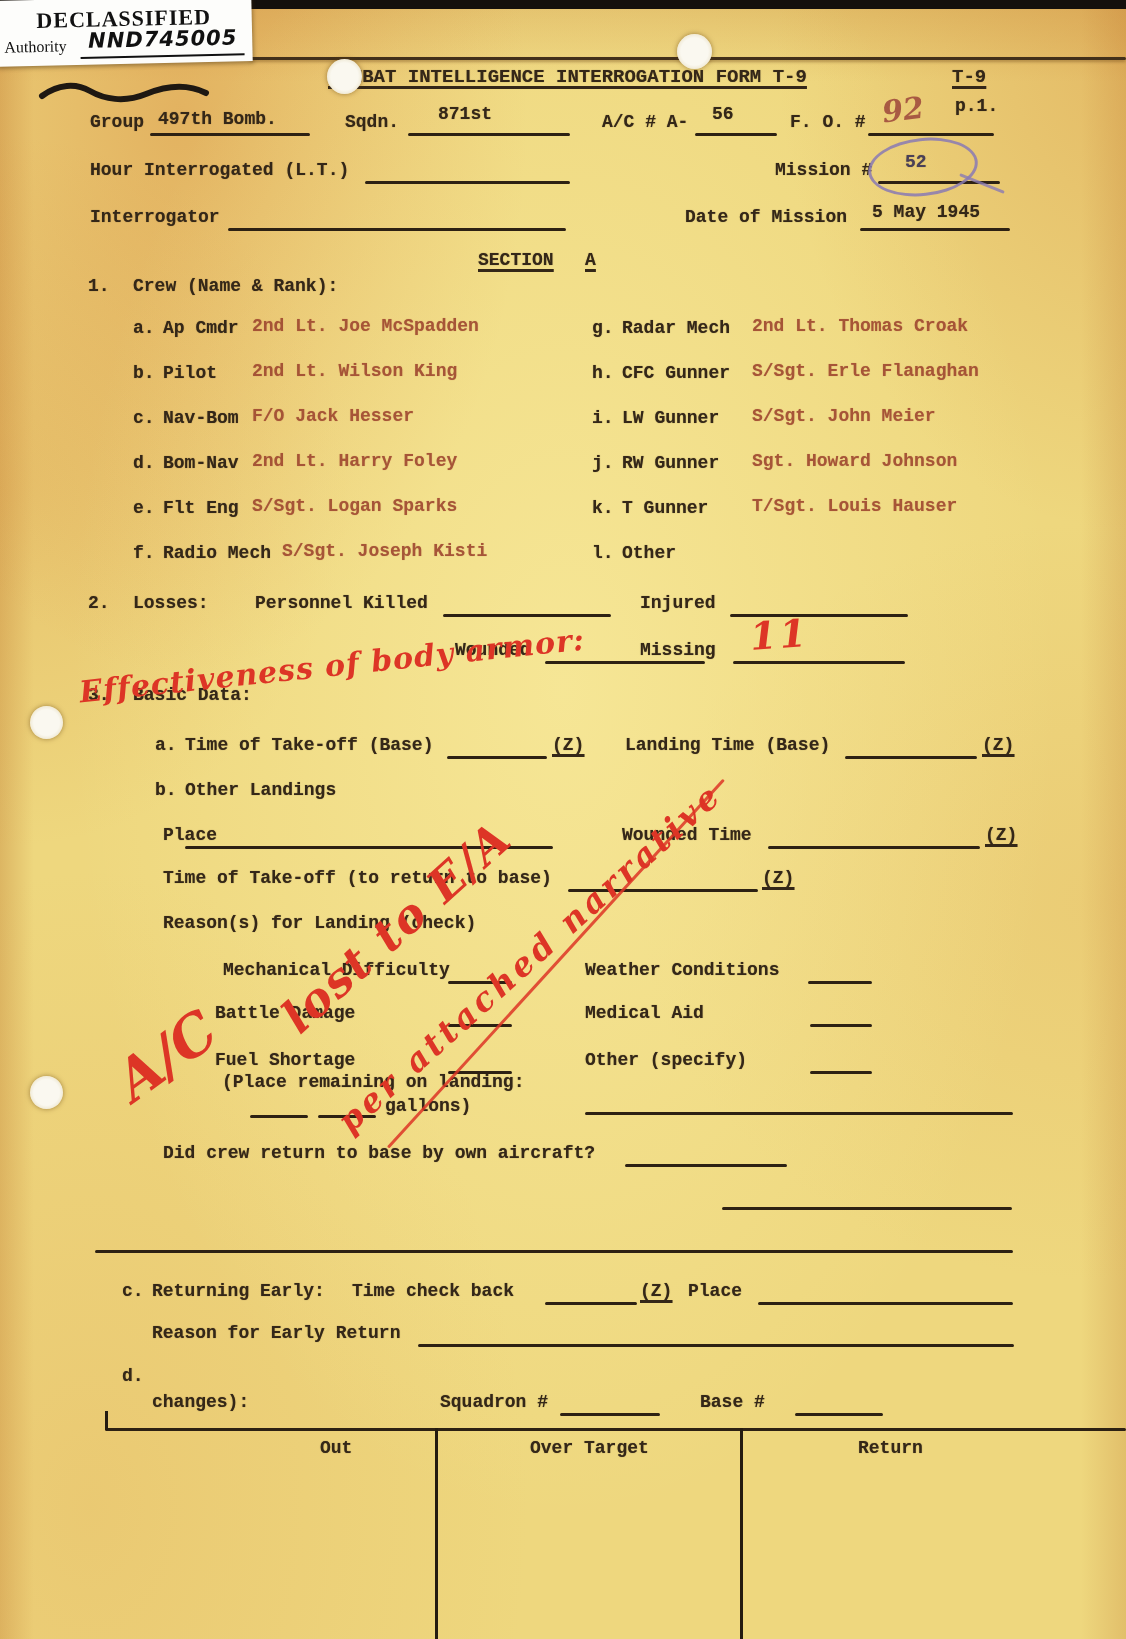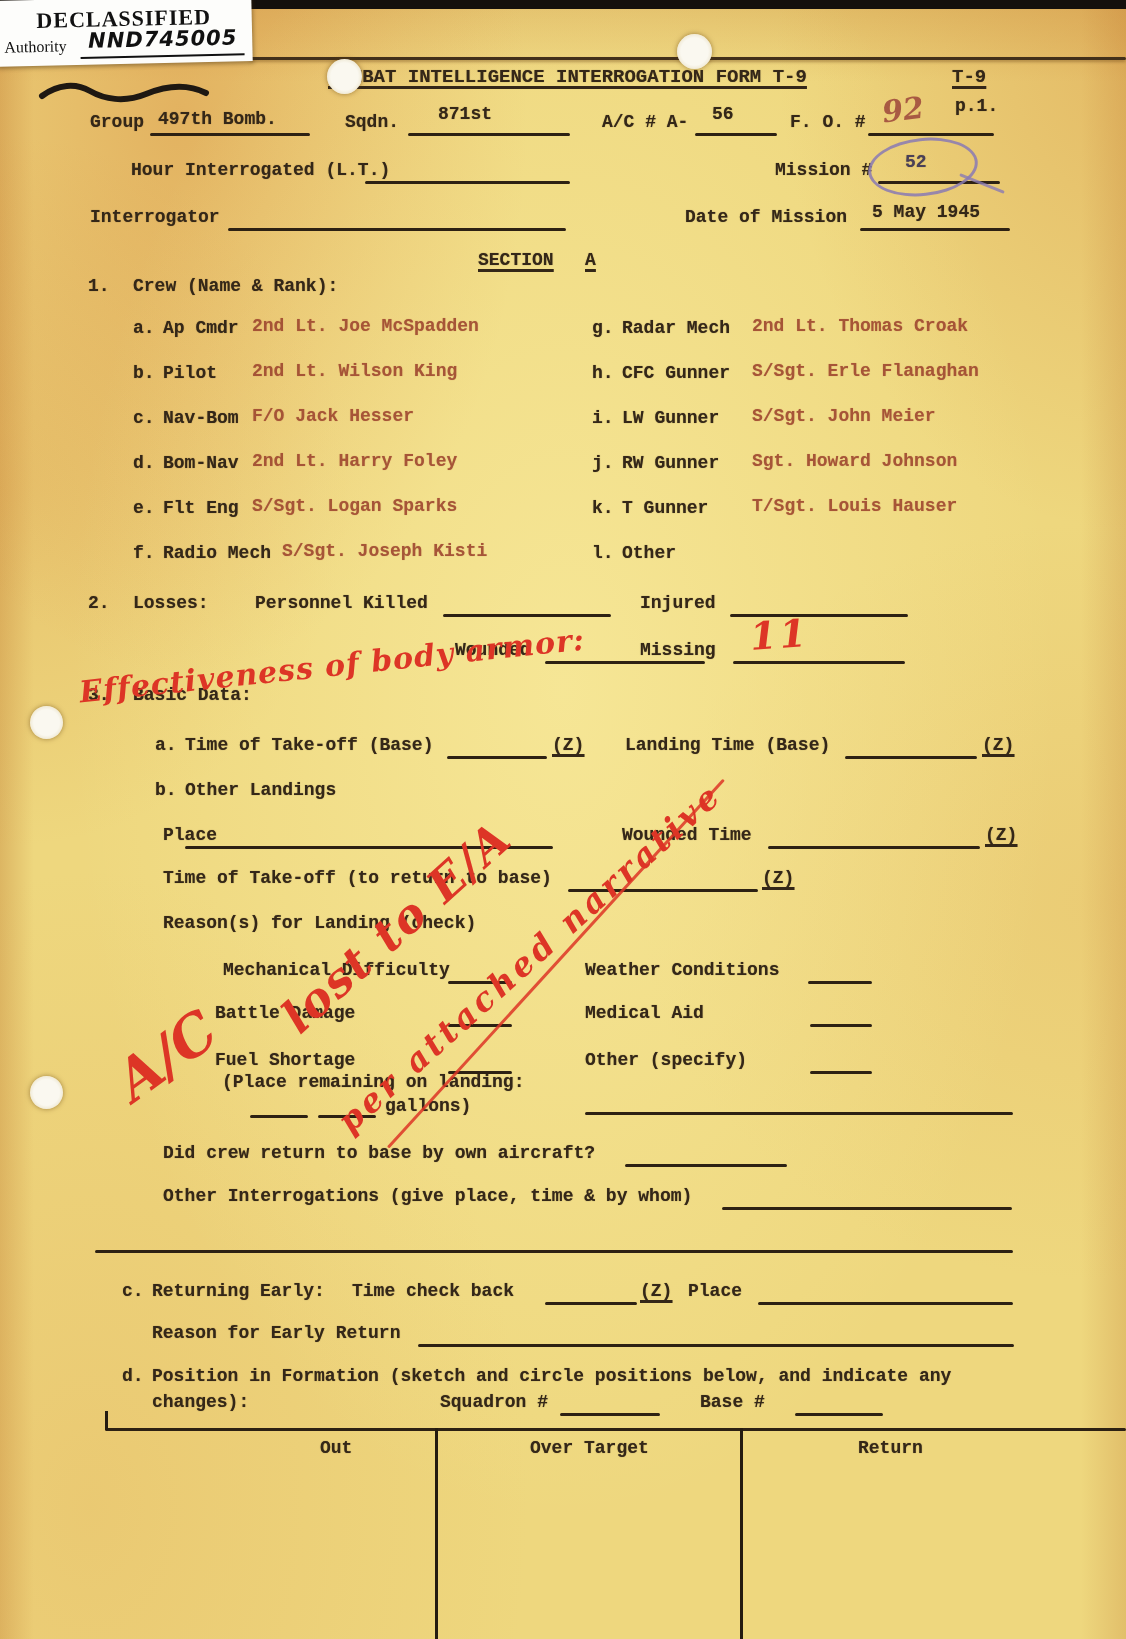--- a/index.html
+++ b/index.html
@@ -66,21 +66,21 @@
   <div class="t" style="left:345px;top:112px;">Sqdn.</div>
   <div class="t" style="left:438px;top:104px;">871st</div>
   <div class="u" style="left:408px;top:133px;width:162px;"></div>
   <div class="t" style="left:602px;top:112px;">A/C # A-</div>
   <div class="t" style="left:712px;top:104px;">56</div>
   <div class="u" style="left:695px;top:133px;width:82px;"></div>
   <div class="t" style="left:790px;top:112px;">F. O. #</div>
   <div class="hand" style="left:882px;top:92px;font-size:30px;color:#a85a43;transform:rotate(-7deg);">92</div>
   <div class="u" style="left:868px;top:133px;width:126px;"></div>
 
-  <div class="t" style="left:90px;top:160px;margin-left:41px;">Hour Interrogated (L.T.)</div>
+  <div class="t" style="left:90px;top:160px;">Hour Interrogated (L.T.)</div>
   <div class="u" style="left:365px;top:181px;width:205px;"></div>
   <div class="t" style="left:775px;top:160px;">Mission #</div>
   <div class="t" style="left:905px;top:152px;color:#4a4058;">52</div>
   <div class="u" style="left:878px;top:181px;width:122px;"></div>
   <div class="pcircle" style="left:868px;top:138px;width:104px;height:52px;transform:rotate(-6deg);"></div>
   <div style="position:absolute;left:958px;top:182px;width:48px;height:3px;background:rgba(138,122,180,.8);transform:rotate(22deg);z-index:3;border-radius:2px;"></div>
 
   <div class="t" style="left:90px;top:207px;">Interrogator</div>
   <div class="u" style="left:228px;top:228px;width:338px;"></div>
   <div class="t" style="left:685px;top:207px;">Date of Mission</div>
@@ -198,37 +198,35 @@
 
   <div class="t" style="left:222px;top:1072px;">(Place remaining on landing:</div>
   <div class="u" style="left:250px;top:1115px;width:58px;"></div>
   <div class="u" style="left:318px;top:1115px;width:58px;"></div>
   <div class="t" style="left:385px;top:1096px;">gallons)</div>
   <div class="u" style="left:585px;top:1112px;width:428px;"></div>
 
   <div class="t" style="left:163px;top:1143px;">Did crew return to base by own aircraft?</div>
   <div class="u" style="left:625px;top:1164px;width:162px;"></div>
 
-  <div class="t" style="left:163px;top:1186px;">Other Interrogations (give place, time &amp; by whom)</div>
   <div class="u" style="left:722px;top:1207px;width:290px;"></div>
   <div class="u" style="left:95px;top:1250px;width:918px;"></div>
 
   <div class="t" style="left:122px;top:1281px;">c.</div>
   <div class="t" style="left:152px;top:1281px;">Returning Early:</div>
   <div class="t" style="left:352px;top:1281px;">Time check back</div>
   <div class="u" style="left:545px;top:1302px;width:92px;"></div>
   <div class="t underl" style="left:640px;top:1281px;">(Z)</div>
   <div class="t" style="left:688px;top:1281px;">Place</div>
   <div class="u" style="left:758px;top:1302px;width:255px;"></div>
 
   <div class="t" style="left:152px;top:1323px;">Reason for Early Return</div>
   <div class="u" style="left:418px;top:1344px;width:596px;"></div>
 
   <div class="t" style="left:122px;top:1366px;">d.</div>
-  <div class="t" style="left:152px;top:1366px;">Position in Formation (sketch and circle positions below, and indicate any</div>
   <div class="t" style="left:152px;top:1392px;">changes):</div>
   <div class="t" style="left:440px;top:1392px;">Squadron #</div>
   <div class="u" style="left:560px;top:1413px;width:100px;"></div>
   <div class="t" style="left:700px;top:1392px;">Base #</div>
   <div class="u" style="left:795px;top:1413px;width:88px;"></div>
 
   <div class="u" style="left:105px;top:1428px;width:1021px;border-bottom-width:3px;"></div>
   <div class="vline" style="left:105px;top:1411px;height:19px;"></div>
   <div class="t" style="left:320px;top:1438px;">Out</div>
   <div class="t" style="left:530px;top:1438px;">Over Target</div>

